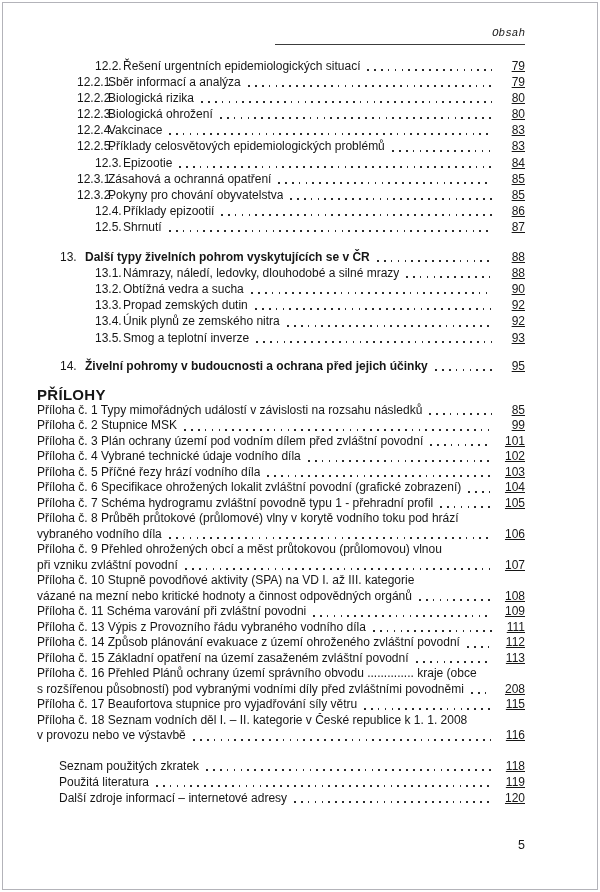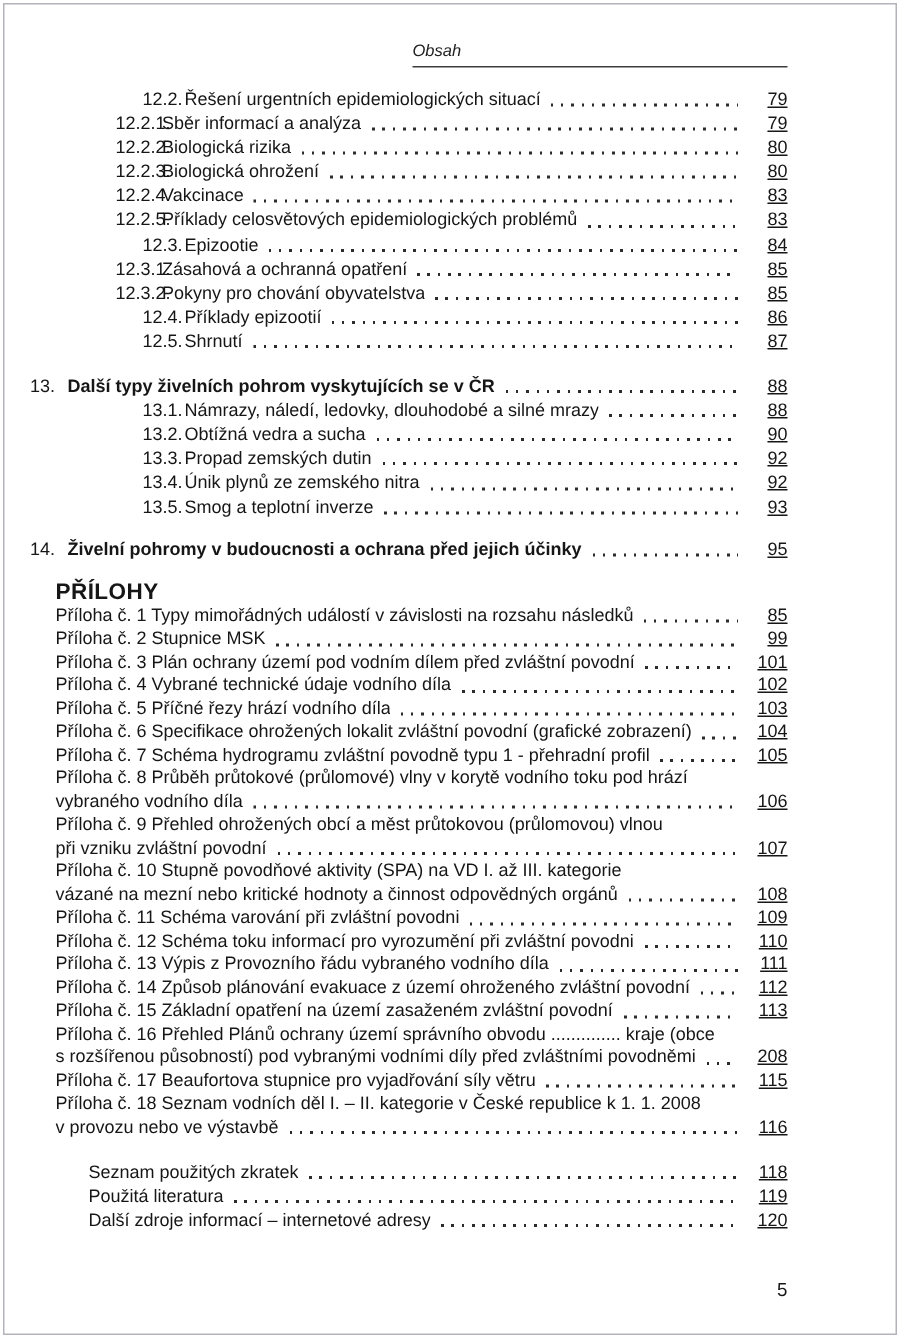--- a/index.html
+++ b/index.html
@@ -20,21 +20,22 @@
   .frame {
     position: absolute;
     inset: 2px;
     border: 1px solid #b3b3b9;
     pointer-events: none;
   }
   .header {
     margin: 26px 75px 0 275px;
     border-bottom: 1.5px solid #3c3c3c;
     padding-bottom: 4px;
-    text-align: left;
+    text-align: right;
+    font-family: Liberation Mono, monospace;
   }
   .header-title {
     font-style: italic;
     font-size: 11px;
     color: #222222;
   }
   .row {
     display: flex;
     align-items: baseline;
     margin-right: 75px;
@@ -50,21 +51,21 @@
   .prilohy .row { line-height: 15.5px; }
   .back-matter .row { line-height: 16px; }
 
   .sec-heading {
     padding-left: 37px;
     font-weight: bold;
     font-size: 15px;
     line-height: 16px;
     letter-spacing: 0.3px;
   }
-  .lvl0 { padding-left: 20px; }
+  .lvl0 { padding-left: 60px; }
   .lvl1 { padding-left: 95px; }
   .lvl2 { padding-left: 77px; }
   .plain { padding-left: 37px; }
 
   .num { flex: 0 0 auto; }
   .lvl0 > .num { width: 25px; }
   .lvl1 > .num { width: 28px; }
   .lvl2 > .num { width: 31px; }
 
   .lbl { flex: 0 1 auto; overflow: hidden; }
@@ -274,25 +275,20 @@
           <span class="lbl">vázané na mezní nebo kritické hodnoty a činnost odpovědných orgánů</span>
           <span class="leader"></span>
           <span class="pg">108</span>
         </div>
         <div class="row plain">
           <span class="lbl">Příloha č. 11 Schéma varování při zvláštní povodni</span>
           <span class="leader"></span>
           <span class="pg">109</span>
         </div>
         <div class="row plain">
-          <span class="lbl">Příloha č. 12 Schéma toku informací pro vyrozumění při zvláštní povodni</span>
-          <span class="leader"></span>
-          <span class="pg">110</span>
-        </div>
-        <div class="row plain">
           <span class="lbl">Příloha č. 13 Výpis z Provozního řádu vybraného vodního díla</span>
           <span class="leader"></span>
           <span class="pg">111</span>
         </div>
         <div class="row plain">
           <span class="lbl">Příloha č. 14 Způsob plánování evakuace z území ohroženého zvláštní povodní</span>
           <span class="leader"></span>
           <span class="pg">112</span>
         </div>
         <div class="row plain">

